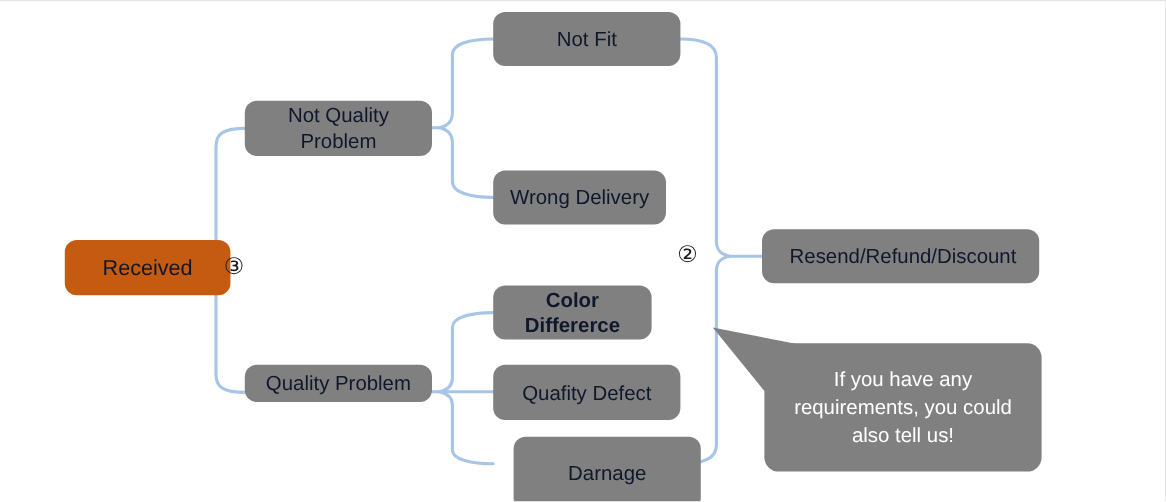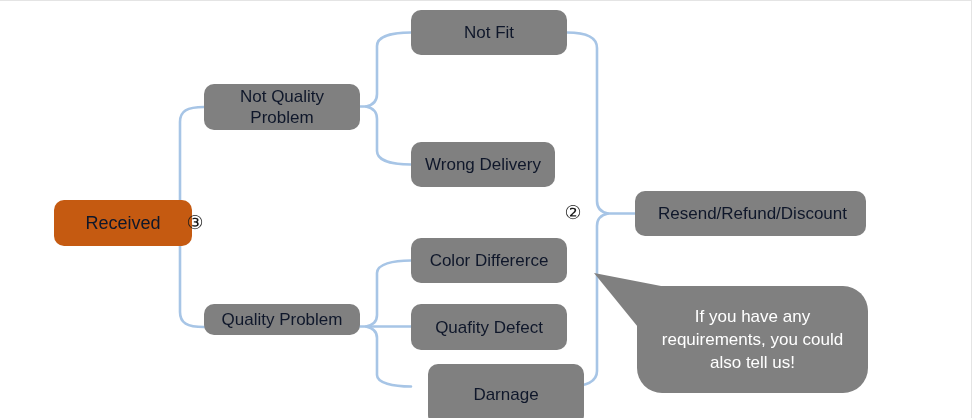--- a/index.html
+++ b/index.html
@@ -28,21 +28,21 @@
   .marker{
     position:absolute;
     color:#1a1a1a;
     font-size:19px;line-height:20px;
     width:22px;text-align:center;
   }
   .callout{
     position:absolute;
     left:637px;top:285px;width:231px;height:107px;
     background:#808080;color:#ffffff;
-    border-radius:25px;
+    border-radius:12px;
     display:flex;align-items:center;justify-content:center;
     text-align:center;font-size:17px;line-height:23px;
     white-space:pre-line;
     padding:0 6px;box-sizing:border-box;
   }
 </style>
 </head>
 <body>
 
 <div class="canvas">
@@ -68,21 +68,21 @@
   </svg>
 
   <div class="node orange" style="left:8px;top:199px;width:138px;height:46px;margin-left:46px;">Received</div>
 
   <div class="node" style="left:204px;top:83px;width:156px;height:46px;">Not Quality Problem</div>
 
   <div class="node" style="left:411px;top:9px;width:156px;height:45px;">Not Fit</div>
 
   <div class="node" style="left:411px;top:141px;width:144px;height:45px;">Wrong Delivery</div>
 
-  <div class="node" style="left:411px;top:237px;width:156px;height:45px;">Color Differerce</div>
+  <div class="node" style="left:411px;top:237px;width:132px;height:45px;font-weight:bold;">Color Differerce</div>
 
   <div class="node" style="left:204px;top:303px;width:156px;height:31px;">Quality Problem</div>
 
   <div class="node" style="left:411px;top:303px;width:156px;height:46px;">Quafity Defect</div>
 
   <div class="node" style="left:411px;top:363px;width:156px;height:61px;margin-left:17px;">Darnage</div>
 
   <div class="node" style="left:635px;top:190px;width:231px;height:45px;padding-left:12px;">Resend/Refund/Discount</div>
 
   <div class="marker" style="left:184px;top:212px;">③</div>

